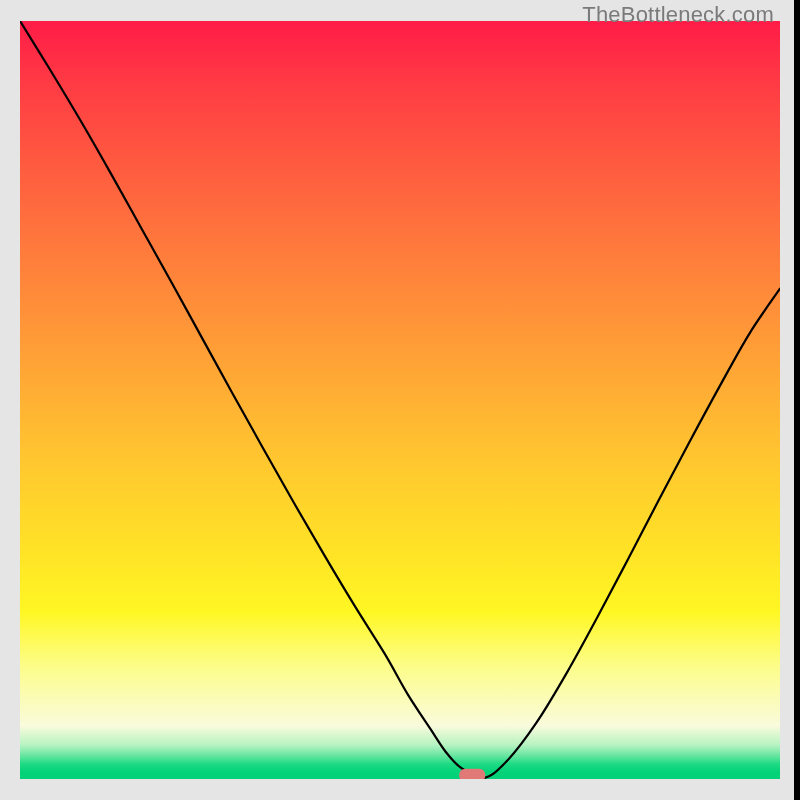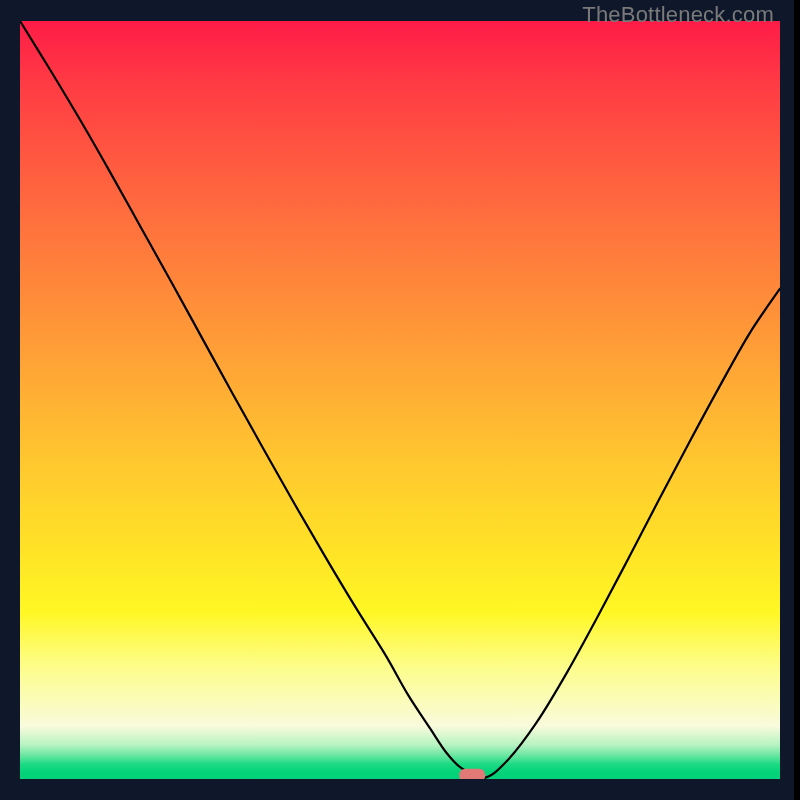--- a/index.html
+++ b/index.html
@@ -8,21 +8,21 @@
     width: 800px;
     height: 800px;
     background: #000;
     font-family: Arial, Helvetica, sans-serif;
     overflow: hidden;
   }
   .frame {
     position: relative;
     width: 794px;
     height: 800px;
-    background: #0f172a;
+    background: #e5e5e5;
   }
   
   .plot {
     position: absolute;
     left: 20px;
     top: 21px;
     width: 760px;   
     height: 758px;  
     
     background: linear-gradient(

